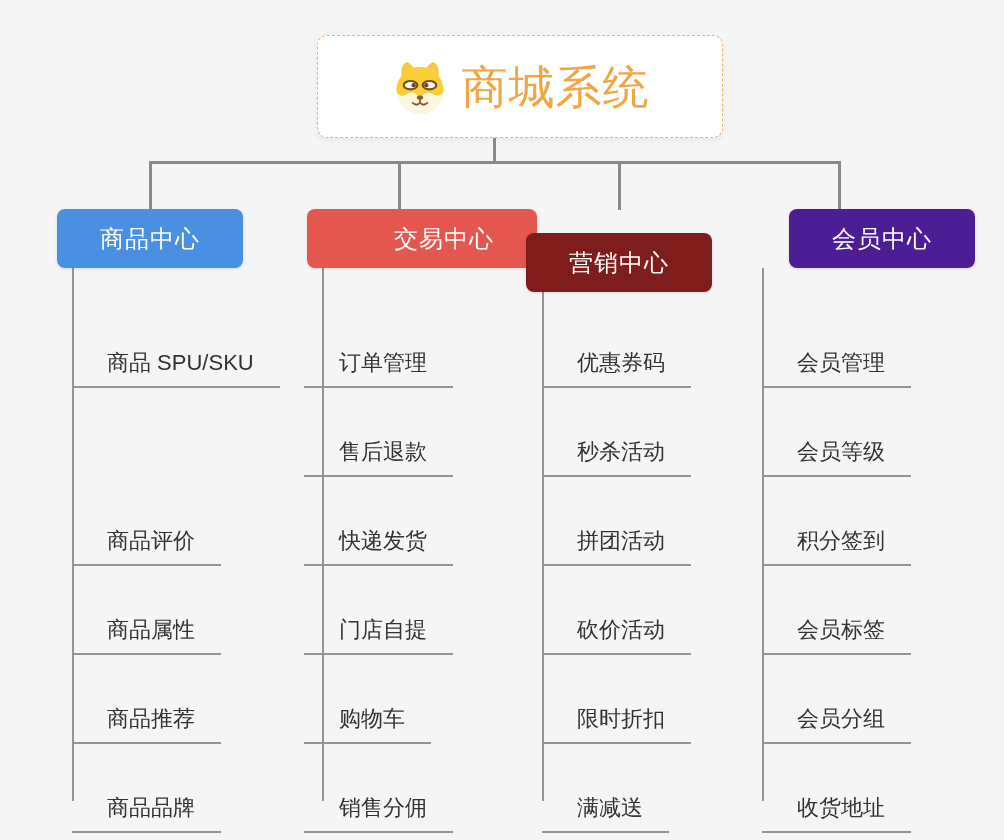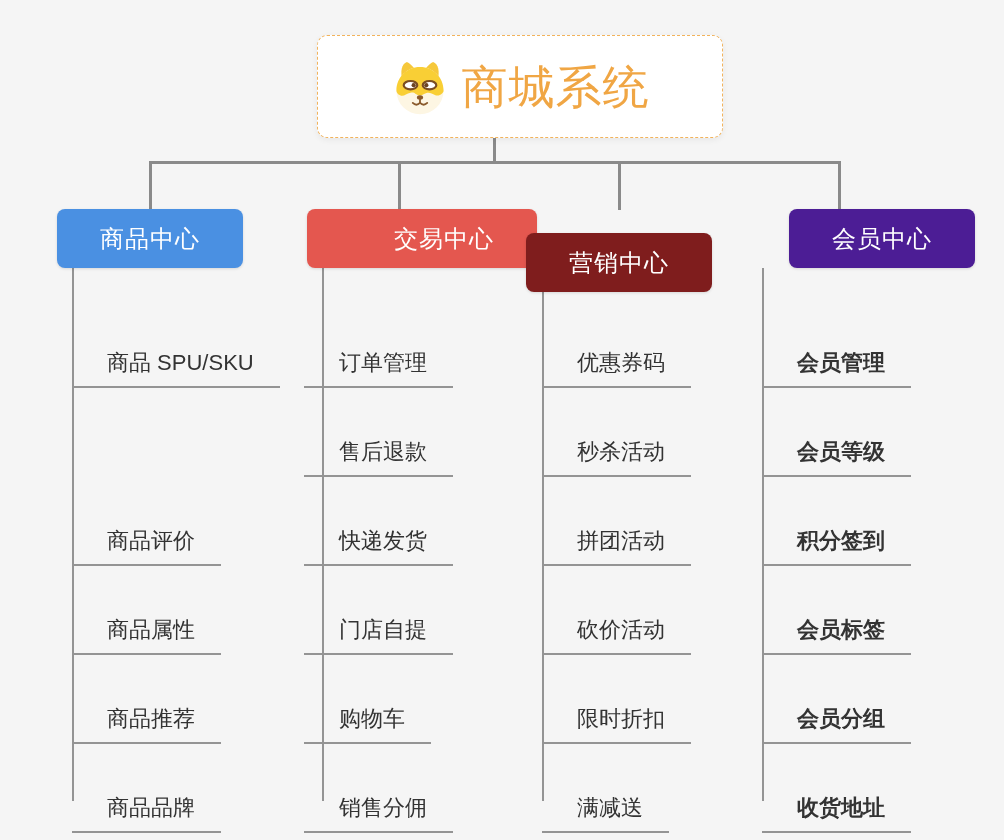--- a/index.html
+++ b/index.html
@@ -57,21 +57,21 @@
     position:absolute;
     font-size:22px;line-height:30px;color:#333333;
     padding:0 26px 8px 35px;
     border-bottom:2px solid #949494;
     white-space:nowrap;
     margin-top:32px;
   }
   .c0{left:72px;}
   .c1{left:304px;}
   .c2{left:542px;}
-  .c3{left:762px;font-weight:bold;}
+  .c3{left:762px;}
   .r0{top:316px;}
   .r1{top:405px;}
   .r2{top:494px;}
   .r3{top:583px;}
   .r4{top:672px;}
   .r5{top:761px;}
 </style>
 </head>
 <body>
 

